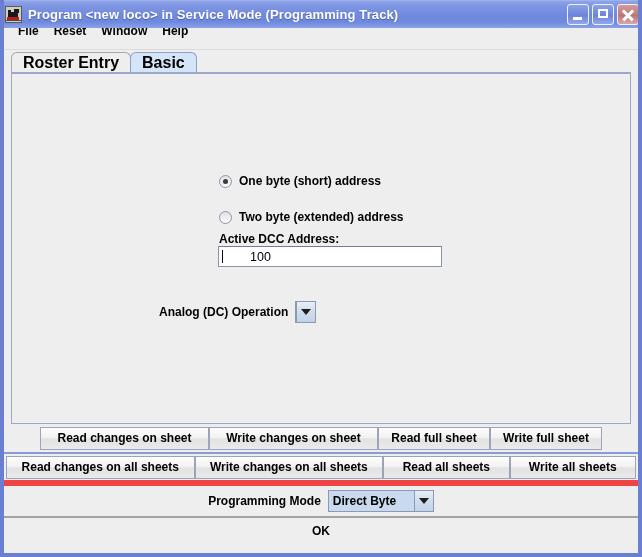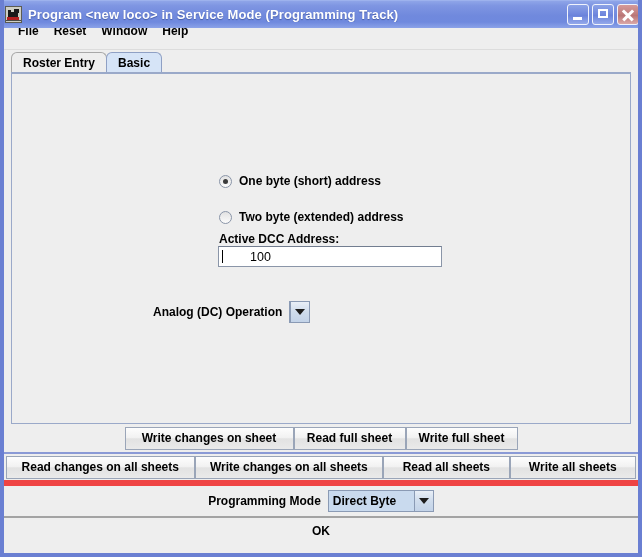--- a/index.html
+++ b/index.html
@@ -155,21 +155,21 @@
     align-items: flex-end;
     padding-left: 7px;
     position: relative;
   }
   .tab {
     height: 20px;
     box-sizing: border-box;
     padding: 0 11px;
     display: flex;
     align-items: center;
-    font-size: 12px;
+    font-size: 16px;
     font-weight: bold;
     color: #000000;
     background: #eeeeee;
     border: 1px solid #a8a8a8;
     border-bottom: none;
     border-radius: 6px 6px 0 0;
     margin-right: -1px;
     cursor: pointer;
     white-space: nowrap;
   }
@@ -415,33 +415,34 @@
         <span class="radio-label">Two byte (extended) address</span>
       </div>
 
       <div class="field-label" style="left:207px; top:158px;">Active DCC Address:</div>
 
       <div class="text-field" style="left:206px; top:172px; width:224px; height:21px;">
         <span class="caret"></span>
           <span>100</span>
       </div>
 
-      <div class="combo-row" style="left:141px; top:227px;">
+      <div class="combo-row" style="left:147px; top:227px;">
         <span class="combo-label">Analog (DC) Operation</span>
         <span class="combo">
           <span class="combo-arrow">
               <span class="tri"></span>
             </span>
         </span>
       </div>
 
     </div>
   </div>
 
   <div class="btn-row row1">
+    <div class="jbtn" style="width:169px;">Read changes on sheet</div>
     <div class="jbtn" style="width:169px;">Write changes on sheet</div>
     <div class="jbtn" style="width:112px;">Read full sheet</div>
     <div class="jbtn" style="width:112px;">Write full sheet</div>
   </div>
 
   <div class="btn-row row2">
     <div class="jbtn" style="width:191px;">Read changes on all sheets</div>
     <div class="jbtn" style="width:191px;">Write changes on all sheets</div>
     <div class="jbtn" style="width:128px;">Read all sheets</div>
     <div class="jbtn" style="width:128px;">Write all sheets</div>

